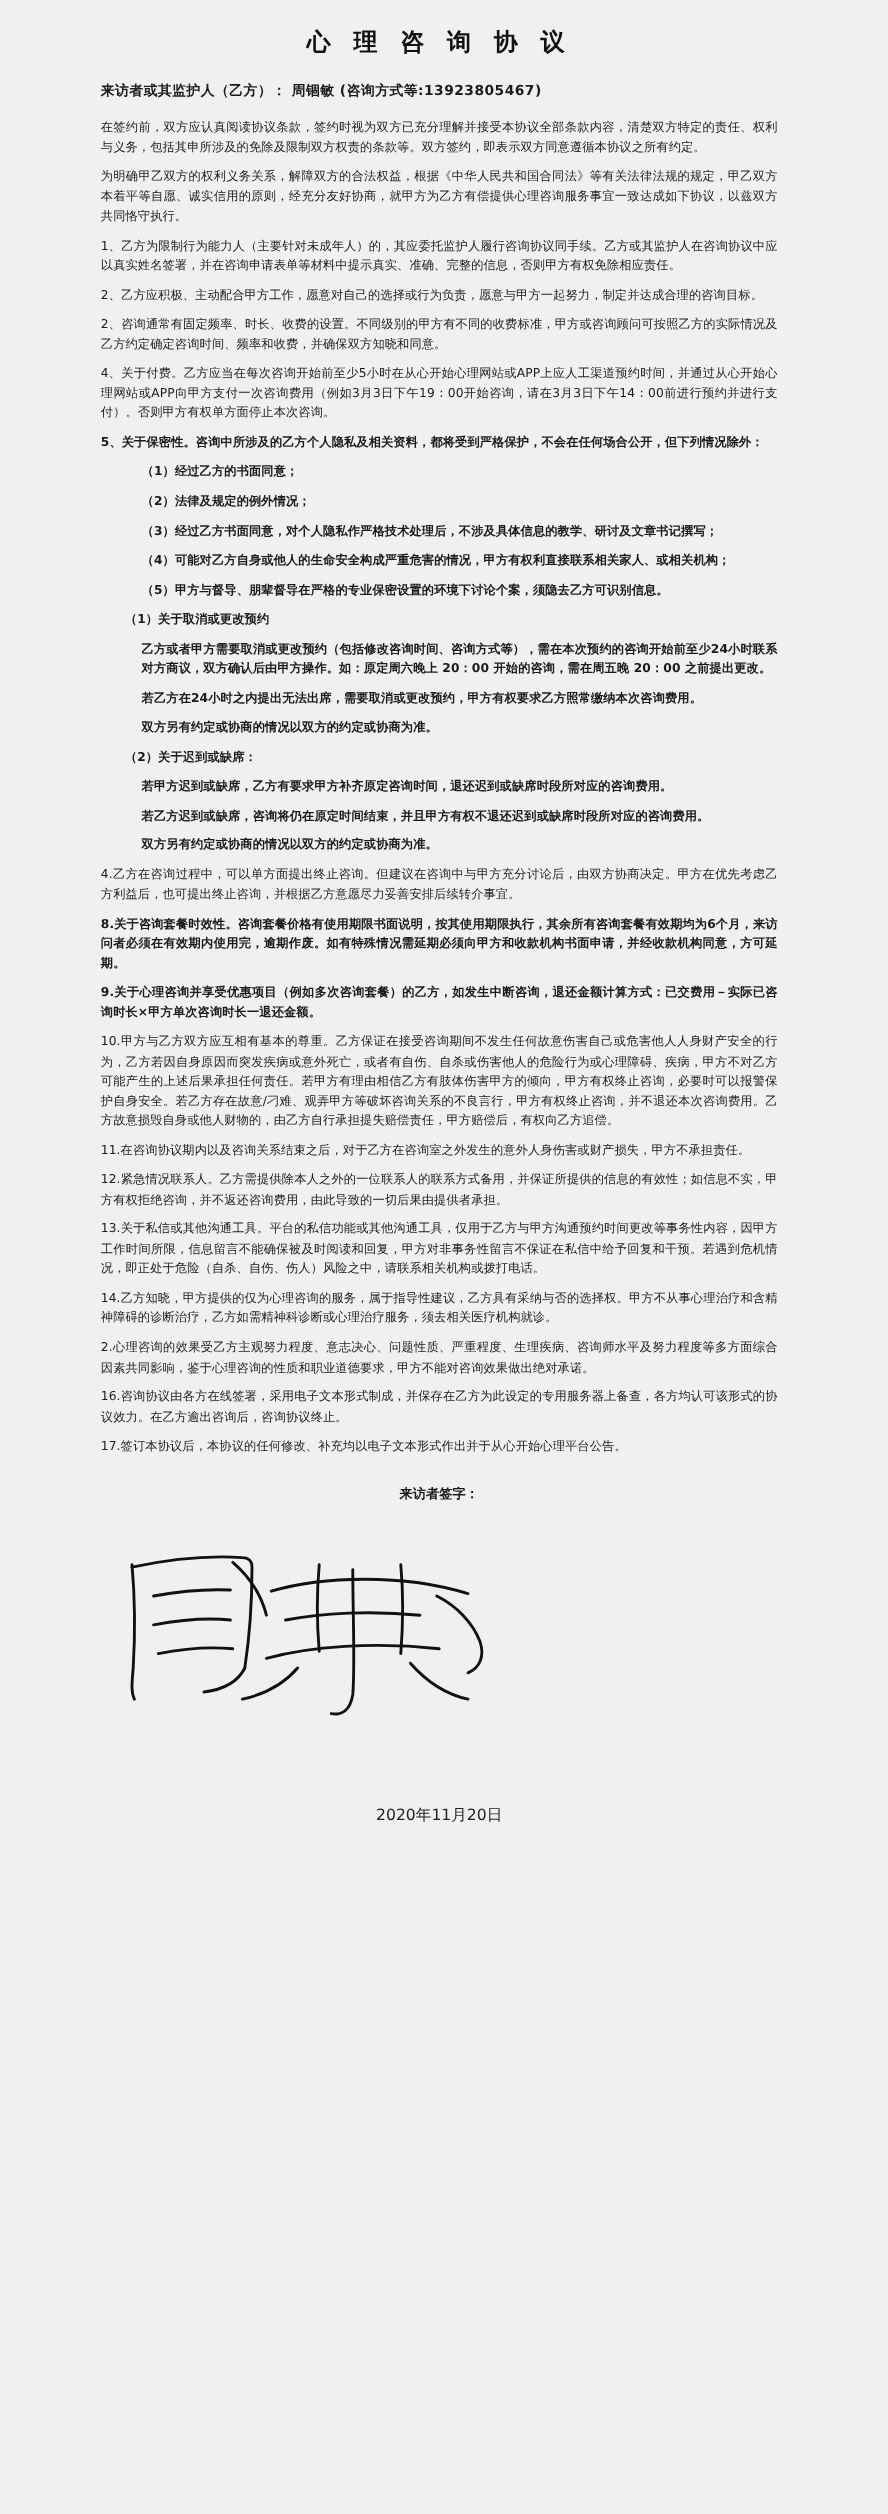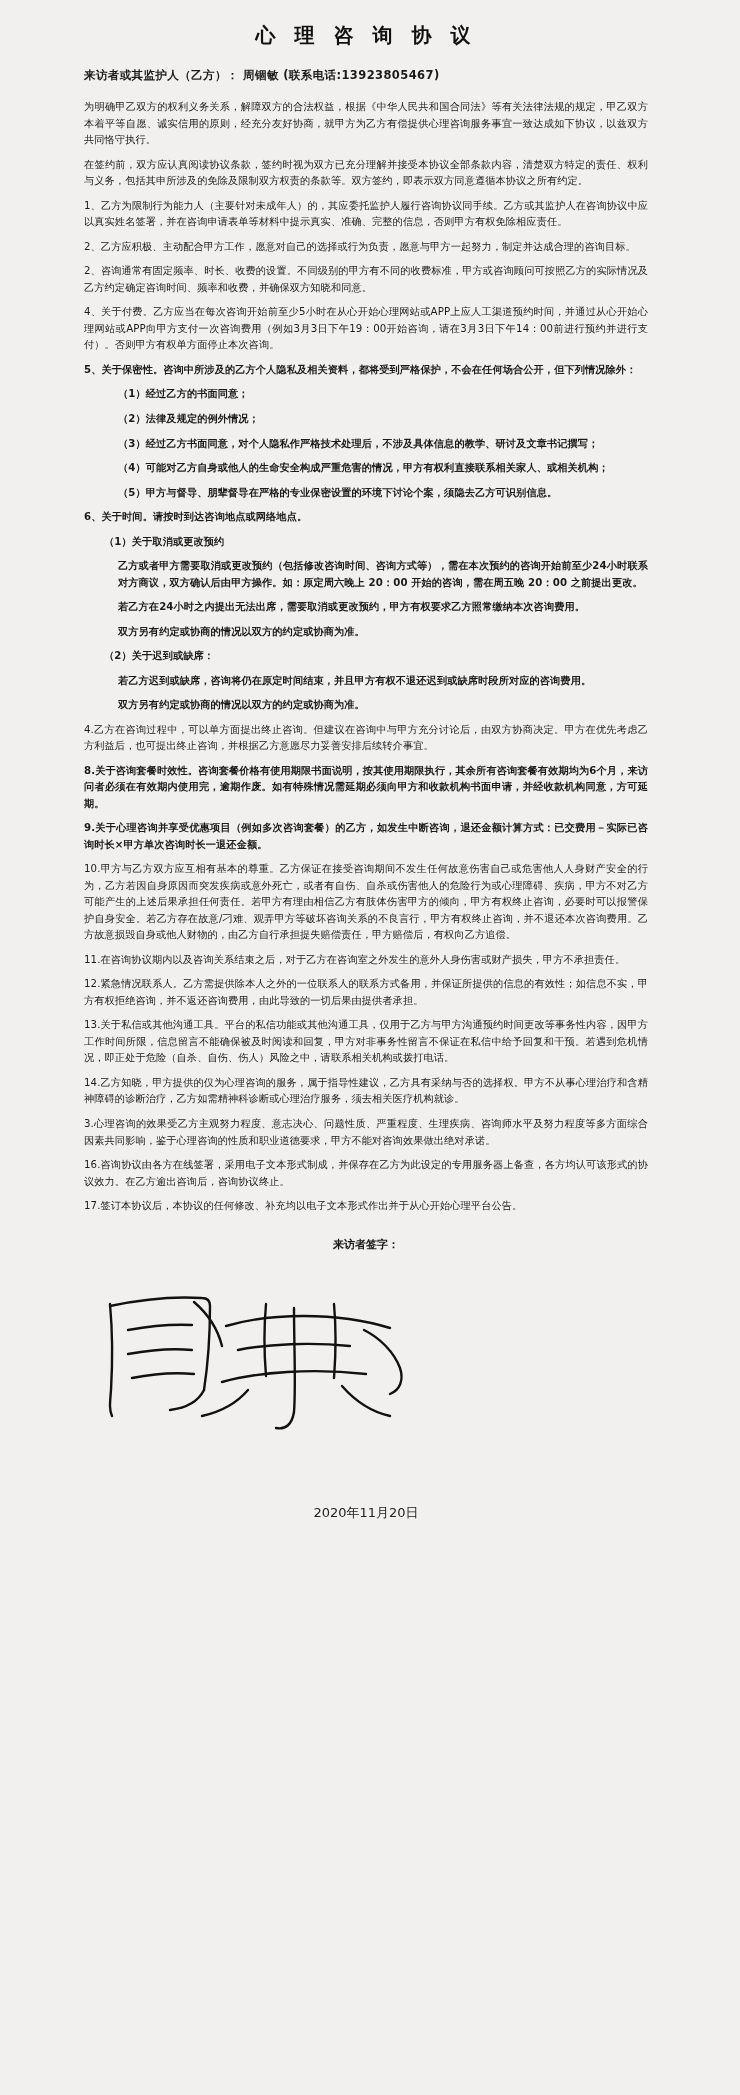--- a/index.html
+++ b/index.html
@@ -72,56 +72,56 @@
   }
   .footer-space { height: 18px; }
 </style>
 </head>
 <body>
 
 <div class="page">
 
   <div class="doc-title">心 理 咨 询 协 议</div>
 
-  <div class="party-line">来访者或其监护人（乙方）： 周锢敏 (联系电话:13923805467)</div>
+  <div class="party-line">来访者或其监护人（乙方）： 周锢敏 (咨询方式等:13923805467)</div>
 
   <div class="spacer-sm"></div>
 
+  <div class="para">在签约前，双方应认真阅读协议条款，签约时视为双方已充分理解并接受本协议全部条款内容，清楚双方特定的责任、权利与义务，包括其申所涉及的免除及限制双方权责的条款等。双方签约，即表示双方同意遵循本协议之所有约定。</div>
   <div class="para">为明确甲乙双方的权利义务关系，解障双方的合法权益，根据《中华人民共和国合同法》等有关法律法规的规定，甲乙双方本着平等自愿、诚实信用的原则，经充分友好协商，就甲方为乙方有偿提供心理咨询服务事宜一致达成如下协议，以兹双方共同恪守执行。</div>
-  <div class="para">在签约前，双方应认真阅读协议条款，签约时视为双方已充分理解并接受本协议全部条款内容，清楚双方特定的责任、权利与义务，包括其申所涉及的免除及限制双方权责的条款等。双方签约，即表示双方同意遵循本协议之所有约定。</div>
   <div class="para">1、乙方为限制行为能力人（主要针对未成年人）的，其应委托监护人履行咨询协议同手续。乙方或其监护人在咨询协议中应以真实姓名签署，并在咨询申请表单等材料中提示真实、准确、完整的信息，否则甲方有权免除相应责任。</div>
   <div class="para">2、乙方应积极、主动配合甲方工作，愿意对自己的选择或行为负责，愿意与甲方一起努力，制定并达成合理的咨询目标。</div>
   <div class="para">2、咨询通常有固定频率、时长、收费的设置。不同级别的甲方有不同的收费标准，甲方或咨询顾问可按照乙方的实际情况及乙方约定确定咨询时间、频率和收费，并确保双方知晓和同意。</div>
   <div class="para">4、关于付费。乙方应当在每次咨询开始前至少5小时在从心开始心理网站或APP上应人工渠道预约时间，并通过从心开始心理网站或APP向甲方支付一次咨询费用（例如3月3日下午19：00开始咨询，请在3月3日下午14：00前进行预约并进行支付）。否则甲方有权单方面停止本次咨询。</div>
 
   <div class="para bold">5、关于保密性。咨询中所涉及的乙方个人隐私及相关资料，都将受到严格保护，不会在任何场合公开，但下列情况除外：</div>
   <div class="para bold ind2">（1）经过乙方的书面同意；</div>
   <div class="para bold ind2">（2）法律及规定的例外情况；</div>
   <div class="para bold ind2">（3）经过乙方书面同意，对个人隐私作严格技术处理后，不涉及具体信息的教学、研讨及文章书记撰写；</div>
   <div class="para bold ind2">（4）可能对乙方自身或他人的生命安全构成严重危害的情况，甲方有权利直接联系相关家人、或相关机构；</div>
   <div class="para bold ind2">（5）甲方与督导、朋辈督导在严格的专业保密设置的环境下讨论个案，须隐去乙方可识别信息。</div>
 
-  <div class="para bold">6、关于时间。请按时到达咨询地点或网络地点。</div>
   <div class="para bold ind1">（1）关于取消或更改预约</div>
   <div class="para bold ind2">乙方或者甲方需要取消或更改预约（包括修改咨询时间、咨询方式等），需在本次预约的咨询开始前至少24小时联系对方商议，双方确认后由甲方操作。如：原定周六晚上 20：00 开始的咨询，需在周五晚 20：00 之前提出更改。</div>
   <div class="para bold ind2">若乙方在24小时之内提出无法出席，需要取消或更改预约，甲方有权要求乙方照常缴纳本次咨询费用。</div>
   <div class="para bold ind2">双方另有约定或协商的情况以双方的约定或协商为准。</div>
   <div class="para bold ind1">（2）关于迟到或缺席：</div>
+  <div class="para bold ind2">若甲方迟到或缺席，乙方有要求甲方补齐原定咨询时间，退还迟到或缺席时段所对应的咨询费用。</div>
   <div class="para bold ind2">若乙方迟到或缺席，咨询将仍在原定时间结束，并且甲方有权不退还迟到或缺席时段所对应的咨询费用。</div>
   <div class="para bold ind2">双方另有约定或协商的情况以双方的约定或协商为准。</div>
 
   <div class="para">4.乙方在咨询过程中，可以单方面提出终止咨询。但建议在咨询中与甲方充分讨论后，由双方协商决定。甲方在优先考虑乙方利益后，也可提出终止咨询，并根据乙方意愿尽力妥善安排后续转介事宜。</div>
   <div class="para bold">8.关于咨询套餐时效性。咨询套餐价格有使用期限书面说明，按其使用期限执行，其余所有咨询套餐有效期均为6个月，来访问者必须在有效期内使用完，逾期作废。如有特殊情况需延期必须向甲方和收款机构书面申请，并经收款机构同意，方可延期。</div>
   <div class="para bold">9.关于心理咨询并享受优惠项目（例如多次咨询套餐）的乙方，如发生中断咨询，退还金额计算方式：已交费用－实际已咨询时长×甲方单次咨询时长一退还金额。</div>
   <div class="para">10.甲方与乙方双方应互相有基本的尊重。乙方保证在接受咨询期间不发生任何故意伤害自己或危害他人人身财产安全的行为，乙方若因自身原因而突发疾病或意外死亡，或者有自伤、自杀或伤害他人的危险行为或心理障碍、疾病，甲方不对乙方可能产生的上述后果承担任何责任。若甲方有理由相信乙方有肢体伤害甲方的倾向，甲方有权终止咨询，必要时可以报警保护自身安全。若乙方存在故意/刁难、观弄甲方等破坏咨询关系的不良言行，甲方有权终止咨询，并不退还本次咨询费用。乙方故意损毁自身或他人财物的，由乙方自行承担提失赔偿责任，甲方赔偿后，有权向乙方追偿。</div>
   <div class="para">11.在咨询协议期内以及咨询关系结束之后，对于乙方在咨询室之外发生的意外人身伤害或财产损失，甲方不承担责任。</div>
   <div class="para">12.紧急情况联系人。乙方需提供除本人之外的一位联系人的联系方式备用，并保证所提供的信息的有效性；如信息不实，甲方有权拒绝咨询，并不返还咨询费用，由此导致的一切后果由提供者承担。</div>
   <div class="para">13.关于私信或其他沟通工具。平台的私信功能或其他沟通工具，仅用于乙方与甲方沟通预约时间更改等事务性内容，因甲方工作时间所限，信息留言不能确保被及时阅读和回复，甲方对非事务性留言不保证在私信中给予回复和干预。若遇到危机情况，即正处于危险（自杀、自伤、伤人）风险之中，请联系相关机构或拨打电话。</div>
   <div class="para">14.乙方知晓，甲方提供的仅为心理咨询的服务，属于指导性建议，乙方具有采纳与否的选择权。甲方不从事心理治疗和含精神障碍的诊断治疗，乙方如需精神科诊断或心理治疗服务，须去相关医疗机构就诊。</div>
-  <div class="para">3.心理咨询的效果受乙方主观努力程度、意志决心、问题性质、严重程度、生理疾病、咨询师水平及努力程度等多方面综合因素共同影响，鉴于心理咨询的性质和职业道德要求，甲方不能对咨询效果做出绝对承诺。</div>
+  <div class="para">2.心理咨询的效果受乙方主观努力程度、意志决心、问题性质、严重程度、生理疾病、咨询师水平及努力程度等多方面综合因素共同影响，鉴于心理咨询的性质和职业道德要求，甲方不能对咨询效果做出绝对承诺。</div>
   <div class="para">16.咨询协议由各方在线签署，采用电子文本形式制成，并保存在乙方为此设定的专用服务器上备查，各方均认可该形式的协议效力。在乙方逾出咨询后，咨询协议终止。</div>
   <div class="para">17.签订本协议后，本协议的任何修改、补充均以电子文本形式作出并于从心开始心理平台公告。</div>
 
   <div class="sign-label">来访者签字：</div>
 
   <div class="signature-wrap">
     <svg class="signature-svg" width="330" height="150" viewBox="0 0 330 150" aria-hidden="true">
       <g fill="none" stroke="#111" stroke-width="2.4" stroke-linecap="round" stroke-linejoin="round">
         <path d="M12 18 C14 40 15 70 13 104 C12 116 11 124 14 130"></path>
         <path d="M12 20 C40 14 74 10 104 12 C108 12 112 14 112 20 C112 46 110 78 106 104"></path>

